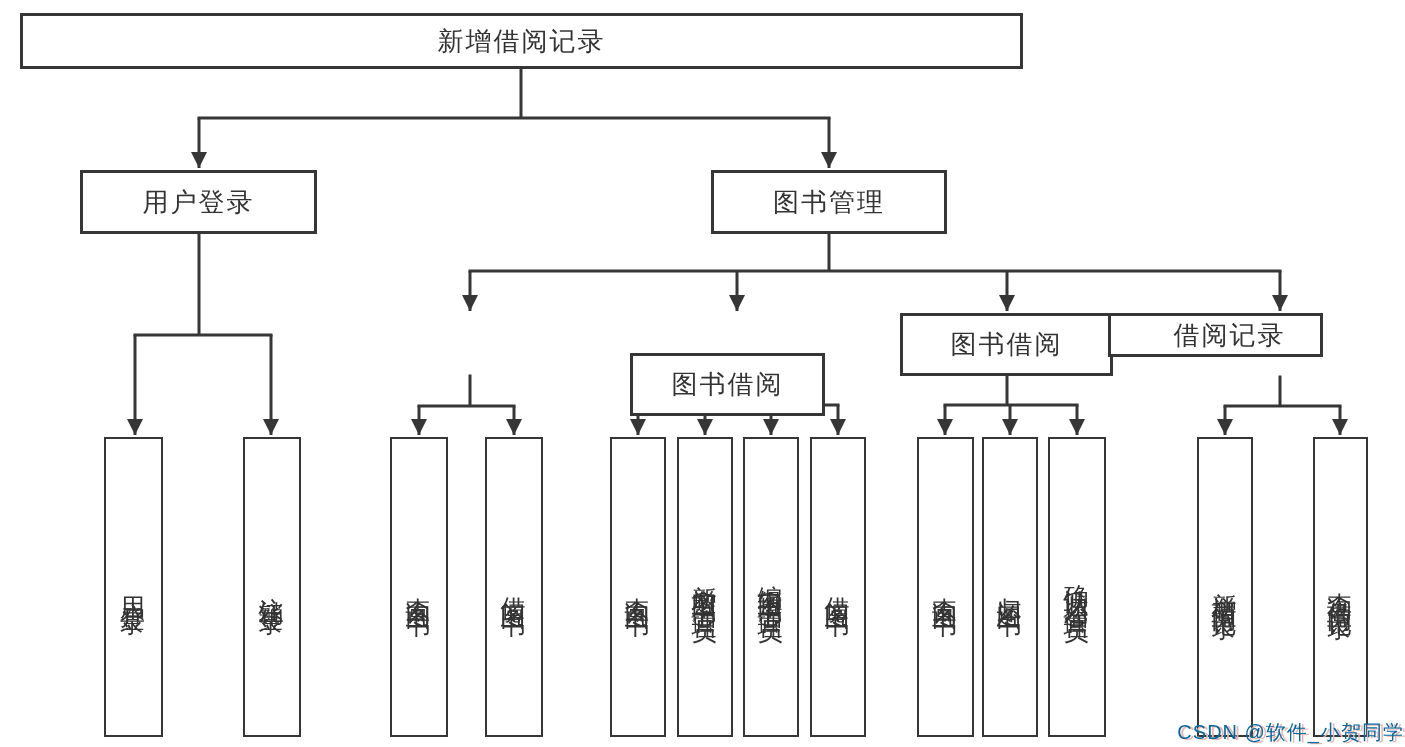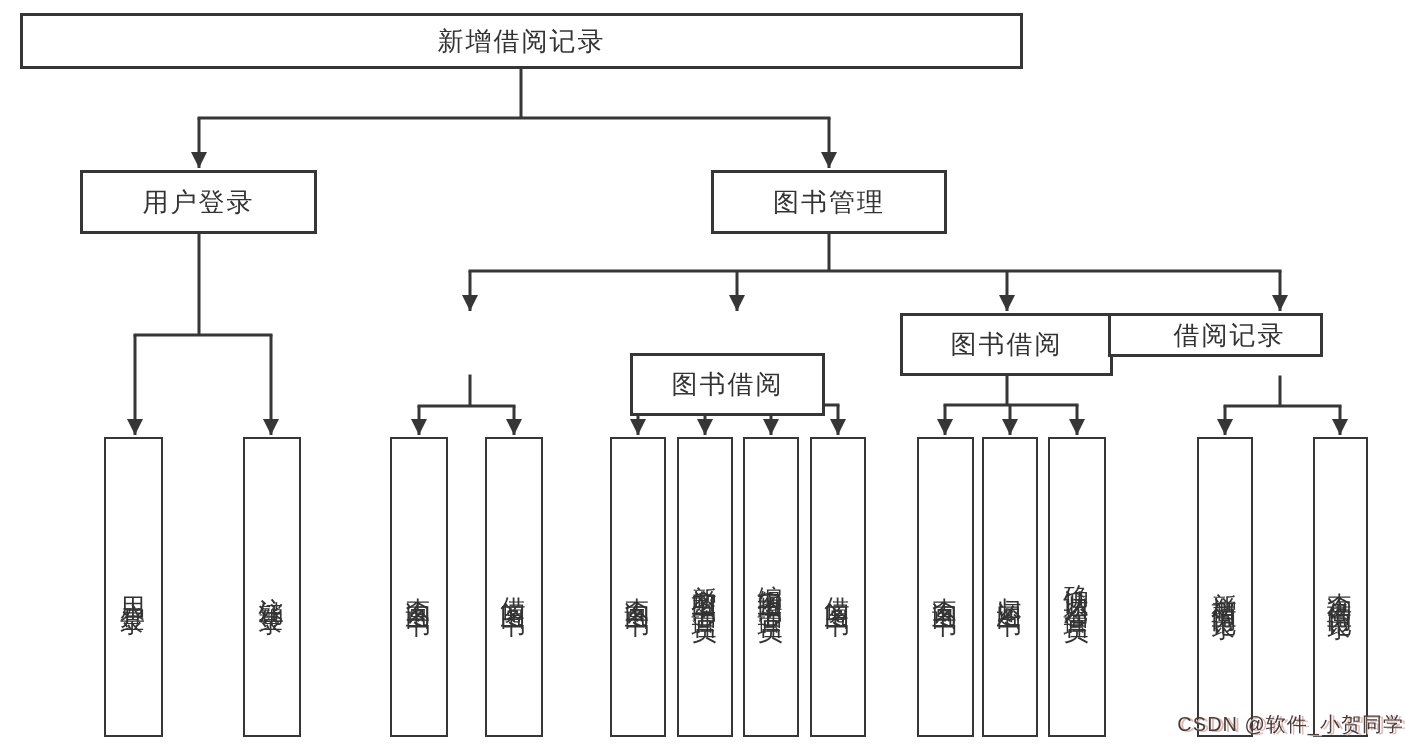--- a/index.html
+++ b/index.html
@@ -69,24 +69,24 @@
   #l-cb1 { left: 917px;  top: 437px; width: 57px; height: 300px; }
   #l-cb2 { left: 982px;  top: 437px; width: 56px; height: 300px; }
   #l-cb3 { left: 1048px; top: 437px; width: 58px; height: 300px; }
 
   #l-br1 { left: 1197px; top: 437px; width: 56px; height: 300px; }
   #l-br2 { left: 1313px; top: 437px; width: 55px; height: 300px; }
 
   #watermark {
     position: absolute;
     right: 1px;
-    bottom: 9px;
+    bottom: 1px;
     font-size: 20px;
     letter-spacing: 1px;
-    color: #404040;
+    color: #0369a1;
     text-shadow: 3px 1px 0 #eab4b0;
     z-index: 5;
     white-space: nowrap;
   }
 </style>
 </head>
 <body>
 
 <div id="canvas">
 

